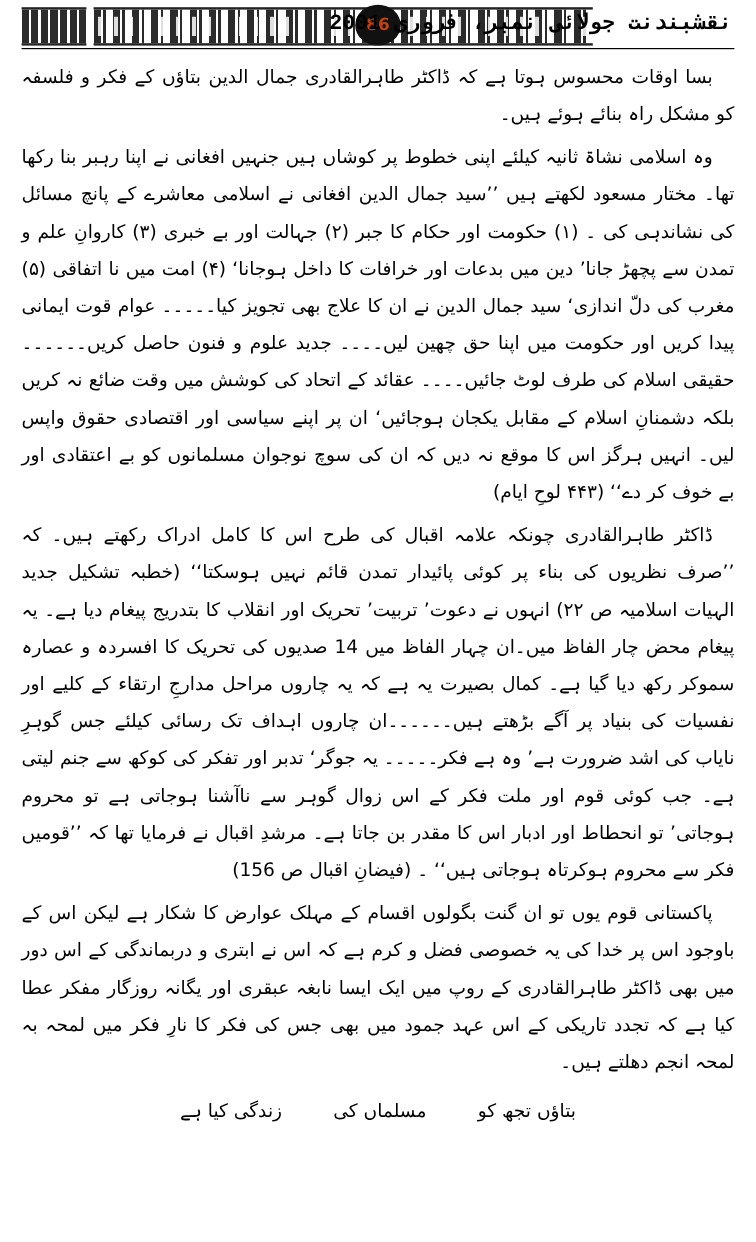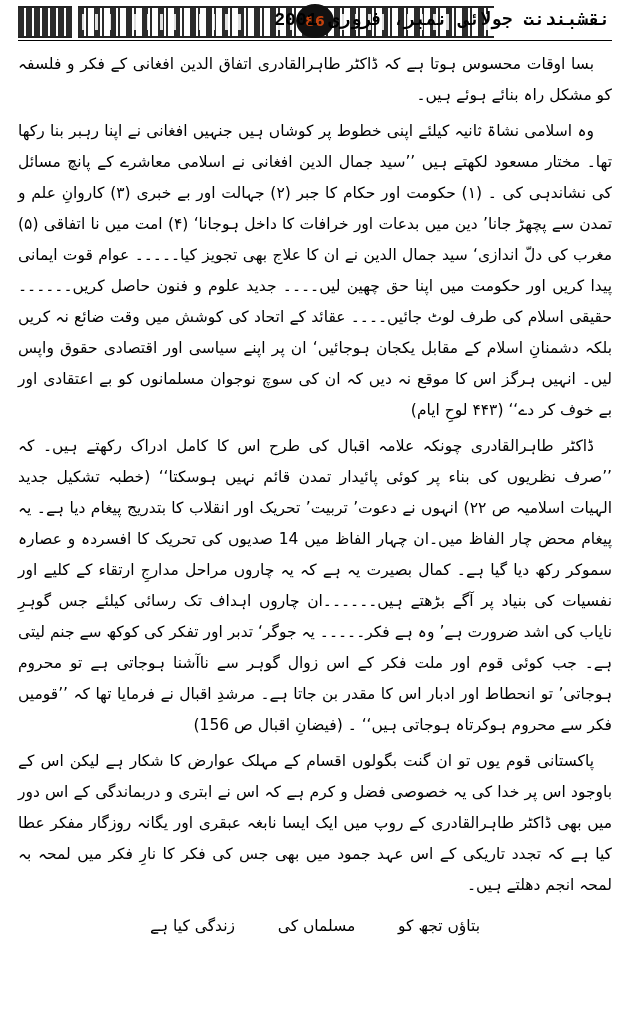--- a/index.html
+++ b/index.html
@@ -145,21 +145,21 @@
   <div class="header">
     <div class="header-left-ornament"></div>
     <div class="header-band"></div>
     <div class="page-number-badge">86</div>
     <div class="header-issue">نقشبندنت جولائی نمبر، فروری 2001</div>
   </div>
 
   <div class="rule"></div>
 
   <div class="body">
-    <p class="para">بسا اوقات محسوس ہوتا ہے کہ ڈاکٹر طاہرالقادری اتفاق الدین افغانی کے فکر و فلسفہ کو مشکل راہ بنائے ہوئے ہیں۔</p>
+    <p class="para">بسا اوقات محسوس ہوتا ہے کہ ڈاکٹر طاہرالقادری جمال الدین بتاؤں کے فکر و فلسفہ کو مشکل راہ بنائے ہوئے ہیں۔</p>
     <p class="para">وہ اسلامی نشاۃ ثانیہ کیلئے اپنی خطوط پر کوشاں ہیں جنہیں افغانی نے اپنا رہبر بنا رکھا تھا۔ مختار مسعود لکھتے ہیں ’’سید جمال الدین افغانی نے اسلامی معاشرے کے پانچ مسائل کی نشاندہی کی ۔ (۱) حکومت اور حکام کا جبر (۲) جہالت اور بے خبری (۳) کاروانِ علم و تمدن سے پچھڑ جانا’ دین میں بدعات اور خرافات کا داخل ہوجانا‘ (۴) امت میں نا اتفاقی (۵) مغرب کی دلّ اندازی‘ سید جمال الدین نے ان کا علاج بھی تجویز کیا۔۔۔۔۔ عوام قوت ایمانی پیدا کریں اور حکومت میں اپنا حق چھین لیں۔۔۔۔ جدید علوم و فنون حاصل کریں۔۔۔۔۔۔ حقیقی اسلام کی طرف لوٹ جائیں۔۔۔۔ عقائد کے اتحاد کی کوشش میں وقت ضائع نہ کریں بلکہ دشمنانِ اسلام کے مقابل یکجان ہوجائیں‘ ان پر اپنے سیاسی اور اقتصادی حقوق واپس لیں۔ انہیں ہرگز اس کا موقع نہ دیں کہ ان کی سوچ نوجوان مسلمانوں کو بے اعتقادی اور بے خوف کر دے‘‘ (۴۴۳ لوحِ ایام)</p>
     <p class="para">ڈاکٹر طاہرالقادری چونکہ علامہ اقبال کی طرح اس کا کامل ادراک رکھتے ہیں۔ کہ ’’صرف نظریوں کی بناء پر کوئی پائیدار تمدن قائم نہیں ہوسکتا‘‘ (خطبہ تشکیل جدید الہیات اسلامیہ ص ۲۲) انہوں نے دعوت’ تربیت’ تحریک اور انقلاب کا بتدریج پیغام دیا ہے۔ یہ پیغام محض چار الفاظ میں۔ان چہار الفاظ میں 14 صدیوں کی تحریک کا افسردہ و عصارہ سموکر رکھ دیا گیا ہے۔ کمال بصیرت یہ ہے کہ یہ چاروں مراحل مدارجِ ارتقاء کے کلیے اور نفسیات کی بنیاد پر آگے بڑھتے ہیں۔۔۔۔۔۔ان چاروں اہداف تک رسائی کیلئے جس گوہرِ نایاب کی اشد ضرورت ہے’ وہ ہے فکر۔۔۔۔۔ یہ جوگر‘ تدبر اور تفکر کی کوکھ سے جنم لیتی ہے۔ جب کوئی قوم اور ملت فکر کے اس زوال گوہر سے ناآشنا ہوجاتی ہے تو محروم ہوجاتی’ تو انحطاط اور ادبار اس کا مقدر بن جاتا ہے۔ مرشدِ اقبال نے فرمایا تھا کہ ’’قومیں فکر سے محروم ہوکرتاہ ہوجاتی ہیں‘‘ ۔ (فیضانِ اقبال ص 156)</p>
     <p class="para">پاکستانی قوم یوں تو ان گنت بگولوں اقسام کے مہلک عوارض کا شکار ہے لیکن اس کے باوجود اس پر خدا کی یہ خصوصی فضل و کرم ہے کہ اس نے ابتری و دربماندگی کے اس دور میں بھی ڈاکٹر طاہرالقادری کے روپ میں ایک ایسا نابغہ عبقری اور یگانہ روزگار مفکر عطا کیا ہے کہ تجدد تاریکی کے اس عہد جمود میں بھی جس کی فکر کا نارِ فکر میں لمحہ بہ لمحہ انجم دھلتے ہیں۔</p>
   </div>
 
   <div class="poem">
     <div class="poem-line">
       <span>بتاؤں تجھ کو</span>
       <span>مسلماں کی</span>
       <span>زندگی کیا ہے</span>

